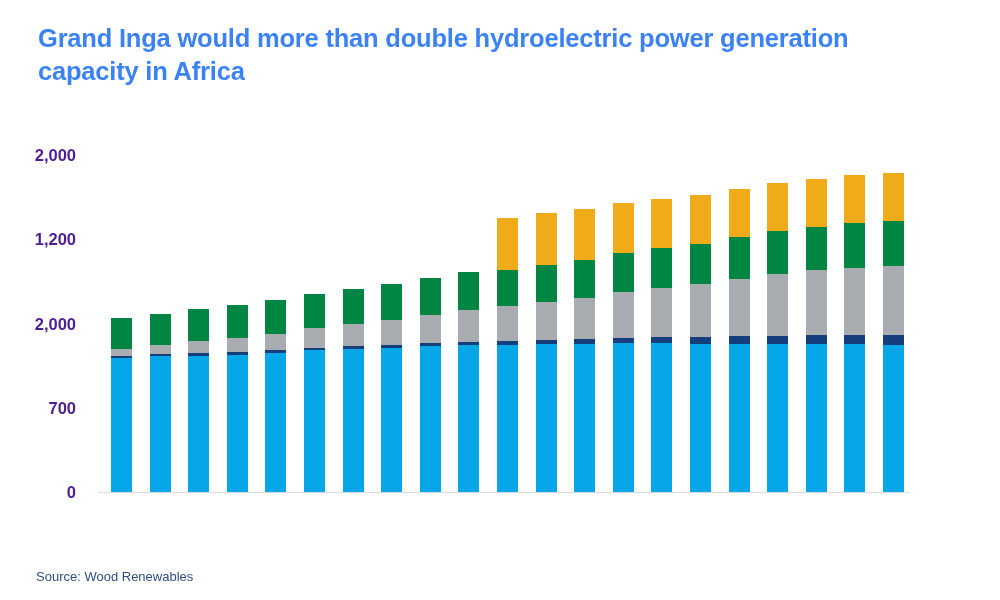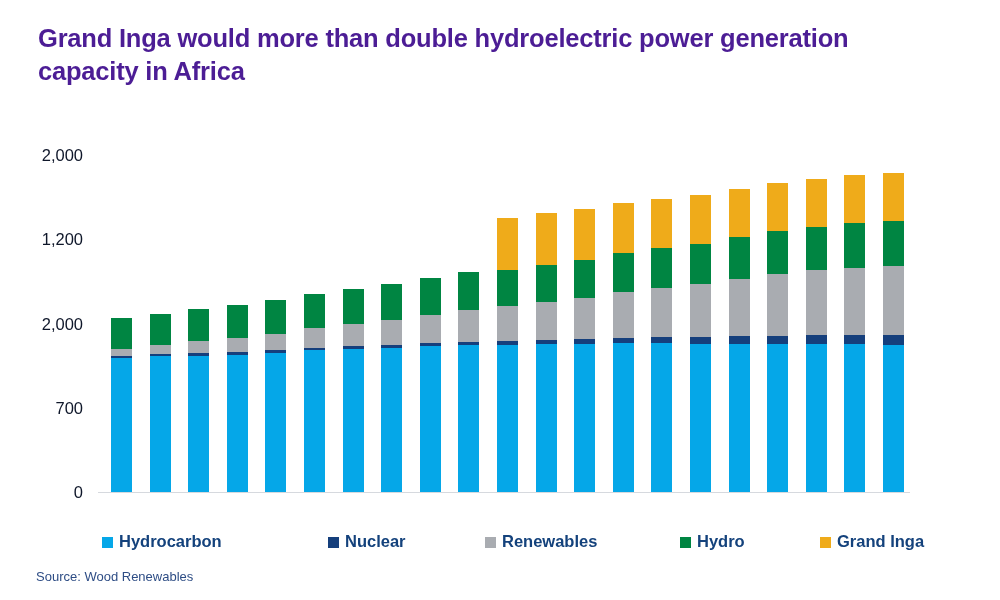--- a/index.html
+++ b/index.html
@@ -18,21 +18,21 @@
     width: 1000px;
     height: 600px;
     position: relative;
     box-sizing: border-box;
   }
   .title {
     position: absolute;
     left: 38px;
     top: 22px;
     width: 910px;
-    color: #4c1d95;
+    color: #3b82f6;
     font-size: 25.5px;
     font-weight: bold;
     line-height: 1.28;
     letter-spacing: -0.2px;
   }
   .subtitle {
     position: absolute;
     left: 0;
     top: 114px;
     width: 1000px;
@@ -60,26 +60,26 @@
   }
   .y-axis {
     position: absolute;
     left: 20px;
     top: 140px;
     width: 72px;
     height: 370px;
   }
   .y-tick {
     position: absolute;
-    right: 9px;
+    right: 16px;
     width: 72px;
     text-align: right;
-    color: #0f172a;
+    color: #4c1d95;
     font-size: 16.5px;
-    font-weight: normal;
+    font-weight: bold;
     transform: translateY(-50%);
   }
   .x-axis {
     position: absolute;
     left: 98px;
     top: 500px;
     width: 812px;
     height: 26px;
   }
   .x-tick {
@@ -292,38 +292,16 @@
         <div class="seg" style="height: 9.2675px; background: rgb(21, 63, 124);"></div>
         <div class="seg" style="height: 69.085px; background: rgb(169, 172, 177);"></div>
         <div class="seg" style="height: 45.495px; background: rgb(0, 133, 66);"></div>
         <div class="seg" style="height: 48.0225px; background: rgb(239, 171, 26);"></div>
       </div>
     </div>
 
   <div class="axis-baseline"></div>
 
 
-  <div class="legend" id="legend">
-      <div class="legend-item" style="left: 12px;">
-        <span class="legend-swatch" style="background: rgb(5, 167, 232);"></span>
-        <span class="legend-label">Hydrocarbon</span>
-      </div>
-      <div class="legend-item" style="left: 238px;">
-        <span class="legend-swatch" style="background: rgb(21, 63, 124);"></span>
-        <span class="legend-label">Nuclear</span>
-      </div>
-      <div class="legend-item" style="left: 395px;">
-        <span class="legend-swatch" style="background: rgb(169, 172, 177);"></span>
-        <span class="legend-label">Renewables</span>
-      </div>
-      <div class="legend-item" style="left: 590px;">
-        <span class="legend-swatch" style="background: rgb(0, 133, 66);"></span>
-        <span class="legend-label">Hydro</span>
-      </div>
-      <div class="legend-item" style="left: 730px;">
-        <span class="legend-swatch" style="background: rgb(239, 171, 26);"></span>
-        <span class="legend-label">Grand Inga</span>
-      </div>
-    </div>
 
   <div class="source">Source: Wood Renewables</div>
 
 </div>
 
 </body></html>

